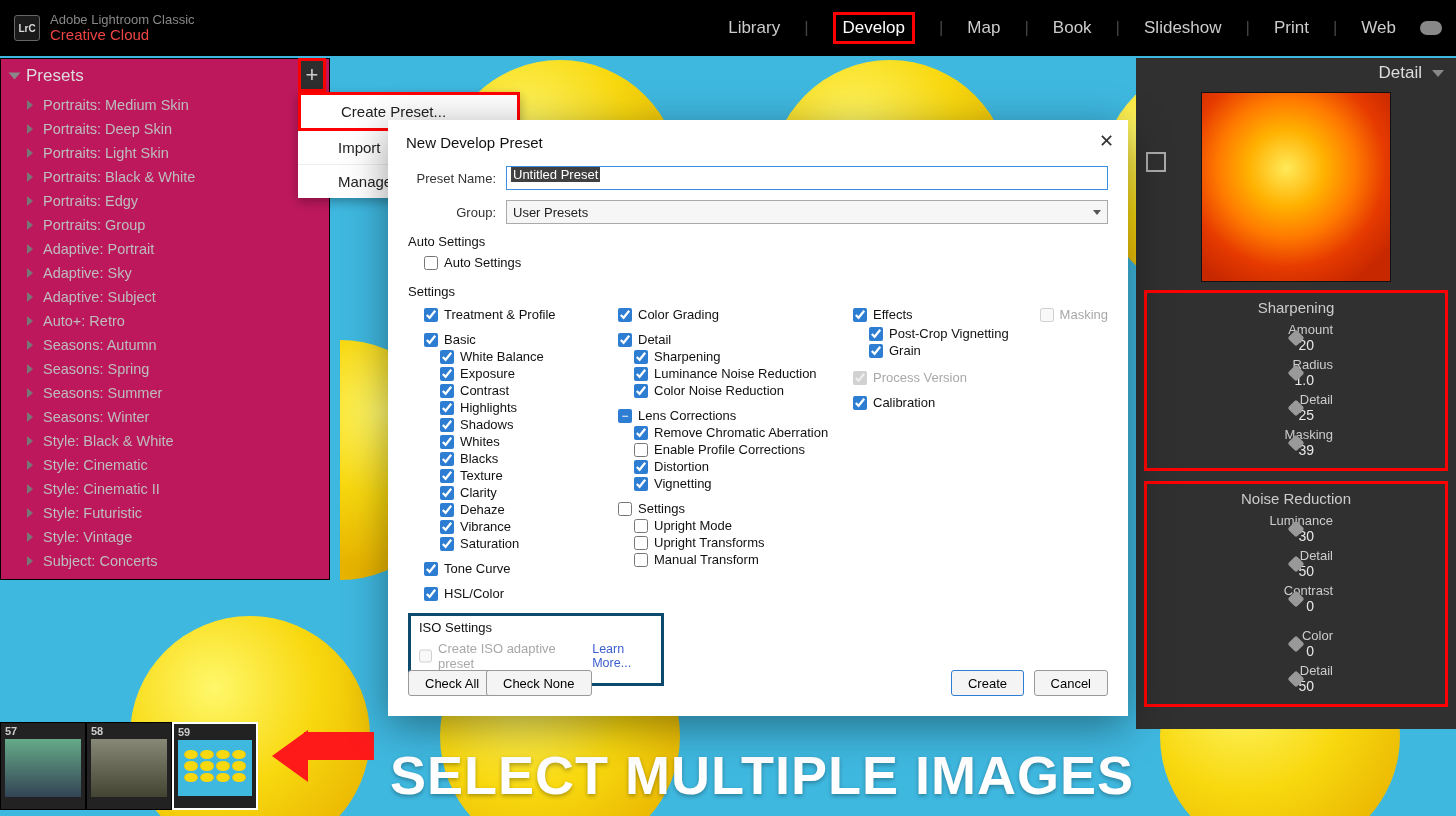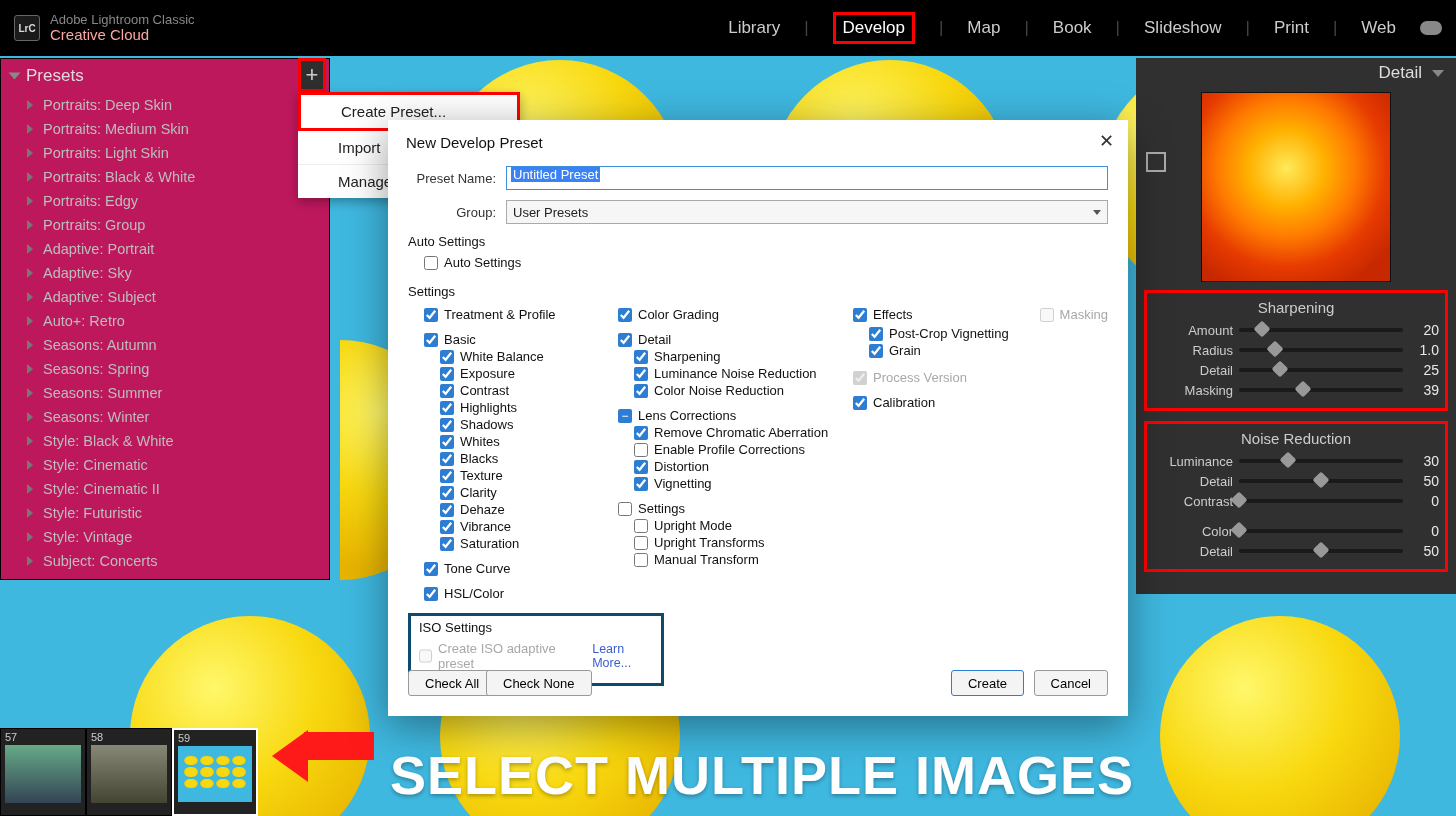--- a/index.html
+++ b/index.html
@@ -4,21 +4,21 @@
 <style>
   * { margin:0; padding:0; box-sizing:border-box; font-family: -apple-system, "Segoe UI", Arial, sans-serif; }
   body { width:1456px; height:816px; background:#3fb8e0; overflow:hidden; position:relative; }
   
   .bg { position:absolute; inset:0; background:#3fb8e0; z-index:0; }
   .lemon { position:absolute; width:240px; height:240px; border-radius:50%; background:radial-gradient(circle at 35% 30%, #fff86b 0%, #f8d80f 45%, #e8b400 85%); }
   
   .topbar { position:absolute; top:0; left:0; right:0; height:56px; background:#000; display:flex; align-items:center; padding:0 14px; z-index:5; }
   .logo { width:26px; height:26px; background:#1a1a1a; border:1px solid #666; border-radius:3px; color:#d8d8d8; font-size:10px; font-weight:600; display:flex; align-items:center; justify-content:center; }
   .brand { margin-left:10px; color:#888; font-size:13px; line-height:1.1; }
-  .brand .b2 { color:#fca5a5; font-size:15px; }
+  .brand .b2 { color:#ef4444; font-size:15px; }
   .modules { margin-left:auto; display:flex; align-items:center; gap:24px; color:#ccc; font-size:17px; }
   .modules span { cursor:pointer; }
   .modules .sep { color:#444; }
   .mod-active { color:#fff; font-weight:500; }
   .red-box { border:3px solid #ff0000; padding:3px 7px; }
   .cloud-icon { width:22px; height:14px; border-radius:8px; background:#888; position:relative; }
   
   .left-panel { position:absolute; top:58px; left:0; width:330px; background:#be185d; z-index:5; border:1px solid #000; padding-bottom:6px;}
   .panel-head { display:flex; align-items:center; height:34px; padding:0 10px; color:#ddd; font-size:17px; }
   .panel-head .tri { width:0;height:0;border-top:6px solid transparent;border-bottom:6px solid transparent;border-left:7px solid #888; margin-right:8px;transform:rotate(90deg);}
@@ -30,21 +30,21 @@
   .plus-menu .mi { padding:8px 40px; border-bottom:1px solid #eee; cursor:pointer;}
   .plus-menu .mi.first { border:3px solid #ff0000; }
   
   .dialog { position:absolute; top:120px; left:388px; width:740px; height:596px; background:#fff; box-shadow:0 10px 40px rgba(0,0,0,.4); z-index:8; font-size:13px; color:#222;}
   .dlg-title { position:absolute; top:14px; left:18px; font-size:15px; color:#111;text-align:center; }
   .dlg-close { position:absolute; top:10px; right:14px; font-size:18px; color:#333; cursor:pointer;}
   .dlg-body { position:absolute; top:46px; left:20px; right:20px; bottom:20px; }
   .row { display:flex; align-items:center; margin-bottom:10px; }
   .row label { width:88px; text-align:right; margin-right:10px; color:#333; font-size:13px;}
   .row .inp { flex:1; height:24px; border:1px solid #3c8fdd; background:#fff; padding:0 4px; font-size:13px;}
-  .hl { background:#3b82f6; color:#fff; display:inline-block; padding:0 2px;}
+  .hl { background:#404040; color:#fff; display:inline-block; padding:0 2px;}
   .row .sel { flex:1; height:24px; border:1px solid #aaa; background:#f6f6f6; padding:0 6px; display:flex; align-items:center; justify-content:space-between; font-size:13px;}
   .sel .caret { width:0;height:0;border-left:4px solid transparent;border-right:4px solid transparent;border-top:5px solid #555;}
   .section-title { font-size:13px; color:#111; margin:8px 0 6px 0; }
   .chk { display:flex; align-items:center; gap:6px; margin:2px 0; font-size:13px; color:#111;}
   .chk input { width:14px; height:14px; accent-color:#2d7dd2; }
   .chk.dis { color:#a8a8a8;}
   .chk.dis input { accent-color:#a8a8a8;}
   .chk.minus > .mbox { width:14px;height:14px;background:#2d7dd2;border-radius:2px;display:inline-flex;align-items:center;justify-content:center;color:#fff;font-size:12px;line-height:1;}
   .cols { display:flex; gap:20px; }
   .c1 { width:190px;} .c2{width:215px;} .c3{flex:1;}
@@ -55,27 +55,27 @@
   .dlg-btn.primary{border:1px solid #2d7dd2;}
   
   .right-panel { position:absolute; top:58px; right:0; width:320px; background:#303030; z-index:5; padding-bottom:12px;}
   .right-head { height:30px; display:flex; align-items:center; justify-content:flex-end; padding:0 12px; color:#ddd; font-size:17px;}
   .right-head .tri { margin-left:10px; width:0;height:0;border-left:6px solid transparent;border-right:6px solid transparent;border-top:7px solid #888;}
   .preview { margin:4px auto 8px auto; width:190px; height:190px; background:radial-gradient(circle at 45% 40%, #ffea5a 0%, #ffb100 25%, #ff7a00 45%, #e63a00 65%, #c82800 85%); border:1px solid #111;}
   .target-icon { position:absolute; top:94px; left:10px; width:20px;height:20px;border:2px solid #aaa;}
   .r-section { margin:4px 8px 10px 8px; padding:6px; position:relative;}
   .r-section.redbox { border:3px solid #ff0000; }
   .r-title { text-align:center; color:#ccc; font-size:15px; margin-bottom:6px;}
-  .slider-row { display:flex; align-items:center; margin:4px 0; }
+  .slider-row { display:flex; align-items:center; margin:4px 0;flex-direction:column; }
   .slider-row .sl-label { width:80px; text-align:right; color:#ccc; font-size:13px; margin-right:6px;}
   .slider-row .track { flex:1; height:4px; background:#1a1a1a; position:relative; border-radius:2px;}
   .slider-row .thumb { position:absolute; top:-5px; width:12px; height:12px; background:#999; border-radius:2px; transform:translateX(-6px) rotate(45deg);}
   .slider-row .val { width:30px; text-align:right; color:#e8e8e8; font-size:14px; margin-left:6px;}
   
-  .filmstrip { position:absolute; bottom:0; left:0; height:94px; z-index:5; display:flex; align-items:flex-end;}
+  .filmstrip { position:absolute; bottom:0; left:0; height:94px; z-index:5; display:flex; font-weight:bold;}
   .thumbwrap { width:86px; height:88px; background:#222; border:1px solid #000; position:relative; margin-right:0px;}
   .thumbwrap .num { position:absolute; top:2px; left:4px; color:#ccc; font-size:11px;}
   .thumbwrap .tn { position:absolute; top:16px; left:4px; right:4px; bottom:12px; background:#888;}
   .thumbwrap.sel .tn { background:linear-gradient(#3fb8e0,#3fb8e0);}
   .thumbwrap .dots{position:absolute;top:10px;left:6px;right:6px;bottom:14px;display:grid;grid-template-columns:repeat(4,1fr);grid-template-rows:repeat(3,1fr);gap:2px;}
   .thumbwrap .dots span{background:radial-gradient(circle,#f8d80f 60%,#d8b400 100%);border-radius:50%;}
   .caption { position:absolute; bottom:10px; left:390px; color:#fff; font-size:54px; font-weight:800; letter-spacing:1px; z-index:4; text-shadow:0 2px 4px rgba(0,0,0,.3);}
   .arrow { position:absolute; bottom:34px; left:272px; z-index:4; }
   .arrow .shaft{width:70px;height:28px;background:#ff1a1a;display:inline-block;}
   .arrow .head{width:0;height:0;border-top:26px solid transparent;border-bottom:26px solid transparent;border-right:36px solid #ff1a1a;display:inline-block;vertical-align:middle;margin-right:-4px;}
@@ -116,22 +116,22 @@
     <span class="cloud-icon"></span>
   </div>
 </div>
 
 <div class="left-panel">
   <div class="panel-head">
       <span class="tri"></span>
       <span>Presets</span>
     </div>
   <div id="preset-list">
+      <div class="preset-item">Portraits: Medium Skin</div>
       <div class="preset-item">Portraits: Deep Skin</div>
-      <div class="preset-item">Portraits: Medium Skin</div>
       <div class="preset-item">Portraits: Light Skin</div>
       <div class="preset-item">Portraits: Black &amp; White</div>
       <div class="preset-item">Portraits: Edgy</div>
       <div class="preset-item">Portraits: Group</div>
       <div class="preset-item">Adaptive: Portrait</div>
       <div class="preset-item">Adaptive: Sky</div>
       <div class="preset-item">Adaptive: Subject</div>
       <div class="preset-item">Auto+: Retro</div>
       <div class="preset-item">Seasons: Autumn</div>
       <div class="preset-item">Seasons: Spring</div>

